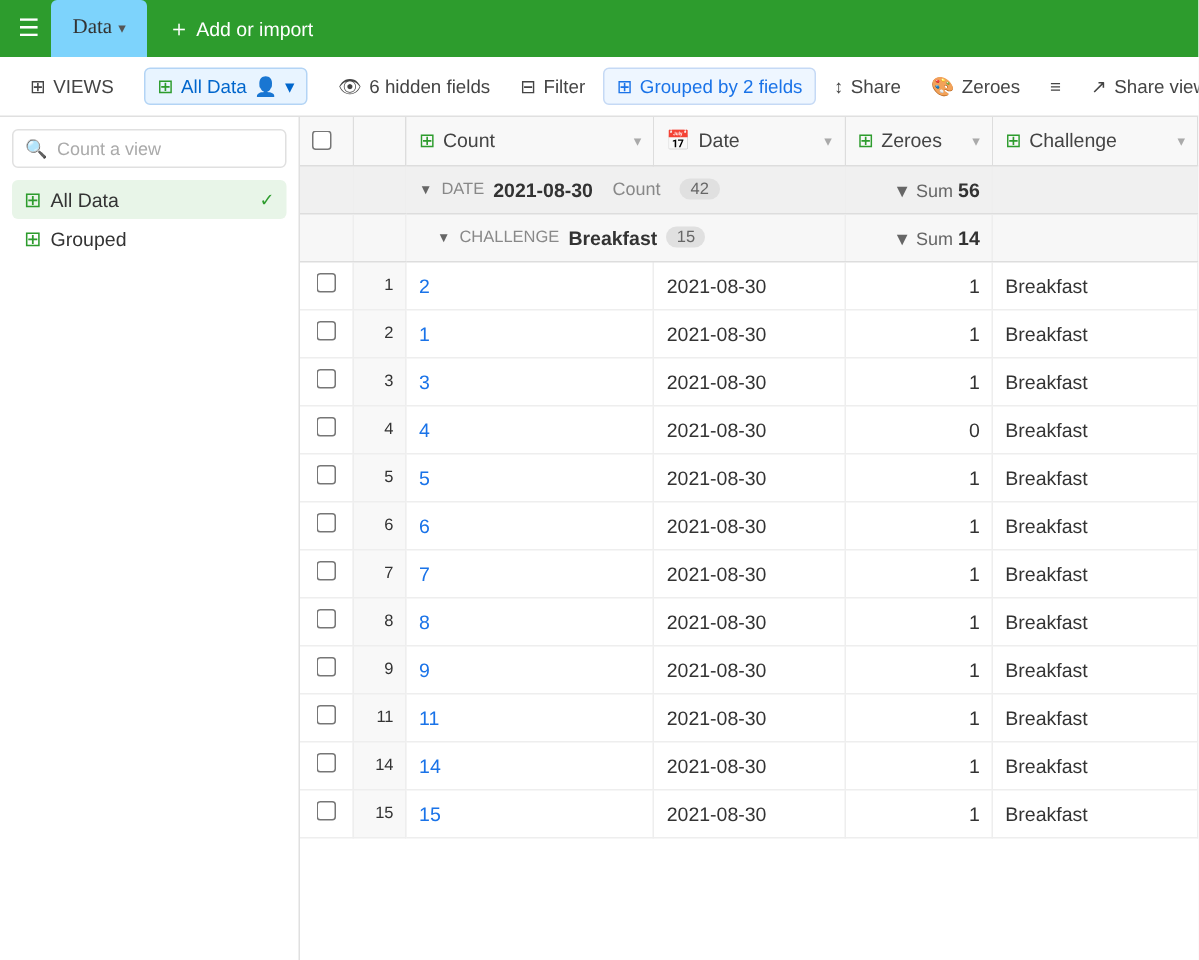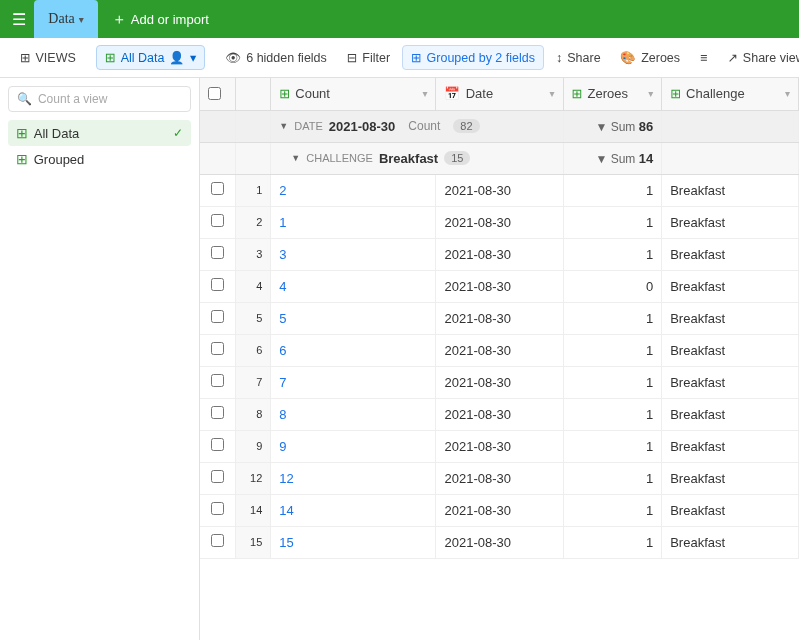--- a/index.html
+++ b/index.html
@@ -337,26 +337,26 @@
 
         <tr class="group-date-row">
           <td></td>
           <td></td>
           <td colspan="2" style="cursor:pointer;">
             <div class="group-label">
               <span class="triangle">▼</span>
               <span style="font-size:11px; color:#888; font-weight:normal;">DATE</span>
               <span>2021-08-30</span>
               <span class="group-count" style="background:none; color:#888; font-size:12px;">Count</span>
-              <span class="group-count">82</span>
+              <span class="group-count">42</span>
             </div>
           </td>
           <td style="text-align:right;">
             <span class="group-sum">▼ <span>Sum</span> </span>
-            <span>86</span>
+            <span>56</span>
           </td>
           <td></td>
         </tr>
 
         <tr class="group-challenge-row">
           <td></td>
           <td></td>
           <td colspan="2" style="cursor:pointer; padding-left:20px;">
             <div class="group-label">
               <span class="triangle">▼</span>
@@ -476,23 +476,23 @@
       <span class="record-val">9</span>
     </td>
     <td>2021-08-30</td>
     <td class="points-cell">1</td>
     <td>Breakfast</td>
   </tr>
           <tr>
     <td class="checkbox-cell">
       <input type="checkbox" style="">
     </td>
-    <td class="row-num-cell">12</td>
-    <td style="cursor:pointer;">
-      <span class="record-val">12</span>
+    <td class="row-num-cell">11</td>
+    <td style="cursor:pointer;">
+      <span class="record-val">11</span>
     </td>
     <td>2021-08-30</td>
     <td class="points-cell">1</td>
     <td>Breakfast</td>
   </tr>
           <tr>
     <td class="checkbox-cell">
       <input type="checkbox" style="">
     </td>
     <td class="row-num-cell">14</td>

